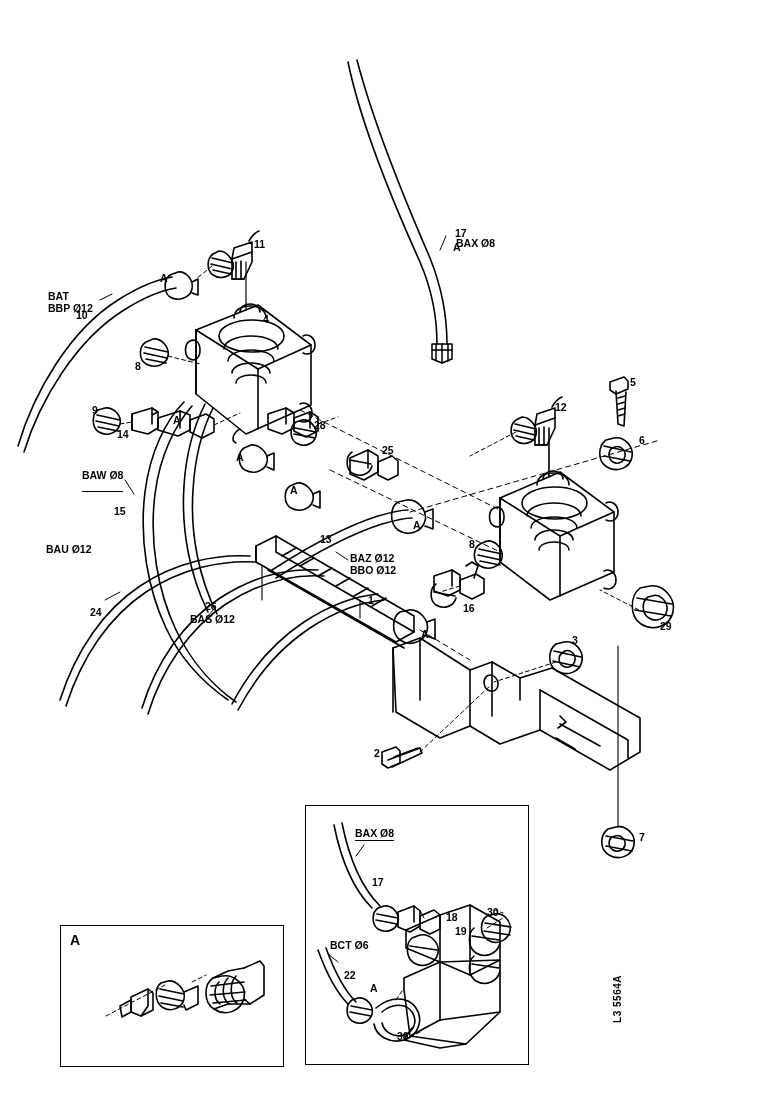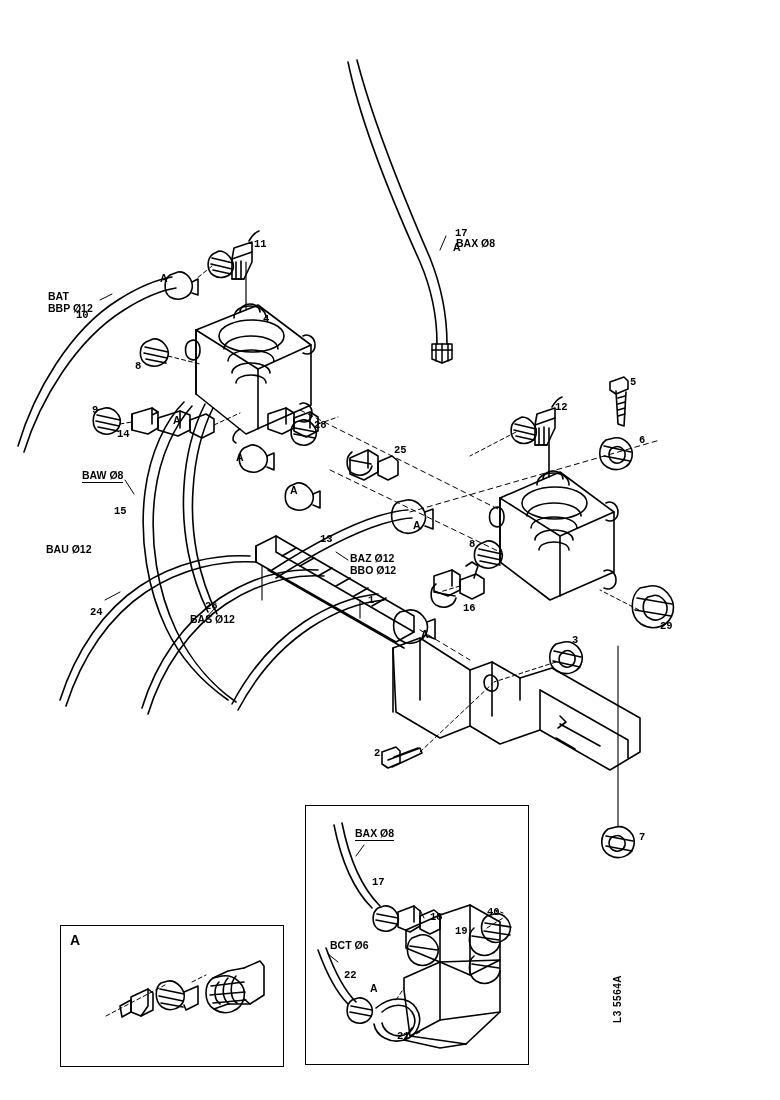--- a/index.html
+++ b/index.html
@@ -3,21 +3,21 @@
 <meta charset="utf-8">
 <style>
   html,body{margin:0;padding:0;background:#ffffff;}
   body{width:780px;height:1100px;position:relative;overflow:hidden;
        font-family:"Liberation Sans", sans-serif;color:#000;}
   #sheet{position:absolute;inset:0;width:780px;height:1100px;}
   svg.layer{position:absolute;left:0;top:0;width:780px;height:1100px;overflow:visible;}
   .lbl{position:absolute;font-family:"Liberation Sans",sans-serif;
        font-size:11px;font-weight:700;letter-spacing:0px;white-space:nowrap;color:#000;line-height:1.05;}
   .lbl.spec{font-size:10.5px;}
-  .num{position:absolute;font-family:Liberation Mono, monospace;
+  .num{position:absolute;font-family:Liberation Sans, sans-serif;
        font-size:10.5px;font-weight:700;color:#000;white-space:nowrap;}
   .amark{position:absolute;font-family:"Liberation Sans",sans-serif;
        font-size:10.5px;font-weight:700;color:#000;}
   .boxframe{position:absolute;border:1.6px solid #000;background:transparent;}
   .boxlabel{position:absolute;font-size:14px;font-weight:700;}
   .dwgno{position:absolute;font-size:10px;font-weight:700;letter-spacing:.5px;
          writing-mode:vertical-rl;transform:rotate(180deg);white-space:nowrap;}
 </style>
 </head>
 <body>
@@ -367,21 +367,21 @@
       <path d="M338,962 L328,954" stroke-width="1"></path>
       <path d="M424,918 L420,910" stroke-width="1"></path>
     </g>
   </svg>
 
   <div class="lbl spec" style="left:48px;top:291px;">BAT</div>
   <div class="lbl spec" style="left:48px;top:303px;">BBP Ø12</div>
 
   <div class="lbl spec" style="left:456px;top:238px;">BAX Ø8</div>
 
-  <div class="lbl spec" style="left:82px;top:470px;border-bottom:1.3px solid #000;padding-bottom:1px;">BAW Ø8</div>
+  <div class="lbl spec" style="left:82px;top:470px;border-bottom:1.3px solid #000;padding-bottom:10px;">BAW Ø8</div>
 
   <div class="lbl spec" style="left:46px;top:544px;">BAU Ø12</div>
 
   <div class="lbl spec" style="left:190px;top:614px;">BAS Ø12</div>
 
   <div class="lbl spec" style="left:350px;top:553px;">BAZ Ø12</div>
   <div class="lbl spec" style="left:350px;top:565px;">BBO Ø12</div>
 
   <div class="lbl spec" style="left:355px;top:828px;border-bottom:1.3px solid #000;padding-bottom:1px;">BAX Ø8</div>
 
@@ -394,38 +394,38 @@
       <div class="num" style="left: 263px; top: 313px;">4</div>
       <div class="num" style="left: 135px; top: 360px;">8</div>
       <div class="num" style="left: 92px; top: 404px;">9</div>
       <div class="num" style="left: 117px; top: 428px;">14</div>
       <div class="num" style="left: 76px; top: 309px;">10</div>
       <div class="num" style="left: 314px; top: 419px;">28</div>
       <div class="num" style="left: 455px; top: 227px;">17</div>
       <div class="num" style="left: 114px; top: 505px;">15</div>
       <div class="num" style="left: 90px; top: 606px;">24</div>
       <div class="num" style="left: 205px; top: 600px;">26</div>
-      <div class="num" style="left: 394px; top: 444px;">25</div>
+      <div class="num" style="left: 382px; top: 444px;">25</div>
       <div class="num" style="left: 320px; top: 533px;">13</div>
       <div class="num" style="left: 368px; top: 594px;">1</div>
       <div class="num" style="left: 463px; top: 602px;">16</div>
       <div class="num" style="left: 555px; top: 401px;">12</div>
       <div class="num" style="left: 630px; top: 376px;">5</div>
       <div class="num" style="left: 639px; top: 434px;">6</div>
       <div class="num" style="left: 469px; top: 538px;">8</div>
       <div class="num" style="left: 660px; top: 620px;">29</div>
       <div class="num" style="left: 572px; top: 634px;">3</div>
       <div class="num" style="left: 374px; top: 747px;">2</div>
       <div class="num" style="left: 639px; top: 831px;">7</div>
       <div class="num" style="left: 372px; top: 876px;">17</div>
-      <div class="num" style="left: 430px; top: 911px; text-align: center;">18</div>
+      <div class="num" style="left: 446px; top: 911px; text-align: center;">18</div>
       <div class="num" style="left: 455px; top: 925px;">19</div>
-      <div class="num" style="left: 487px; top: 906px;">40</div>
+      <div class="num" style="left: 487px; top: 906px;">30</div>
       <div class="num" style="left: 344px; top: 969px;">22</div>
-      <div class="num" style="left: 397px; top: 1030px;">21</div>
+      <div class="num" style="left: 397px; top: 1030px;">36</div>
       <div class="amark" style="left: 160px; top: 272px;">A</div>
       <div class="amark" style="left: 173px; top: 414px;">A</div>
       <div class="amark" style="left: 236px; top: 451px;">A</div>
       <div class="amark" style="left: 290px; top: 484px;">A</div>
       <div class="amark" style="left: 413px; top: 519px;">A</div>
       <div class="amark" style="left: 421px; top: 628px;">A</div>
       <div class="amark" style="left: 453px; top: 241px;">A</div>
       <div class="amark" style="left: 370px; top: 982px;">A</div>
     </div>
 

